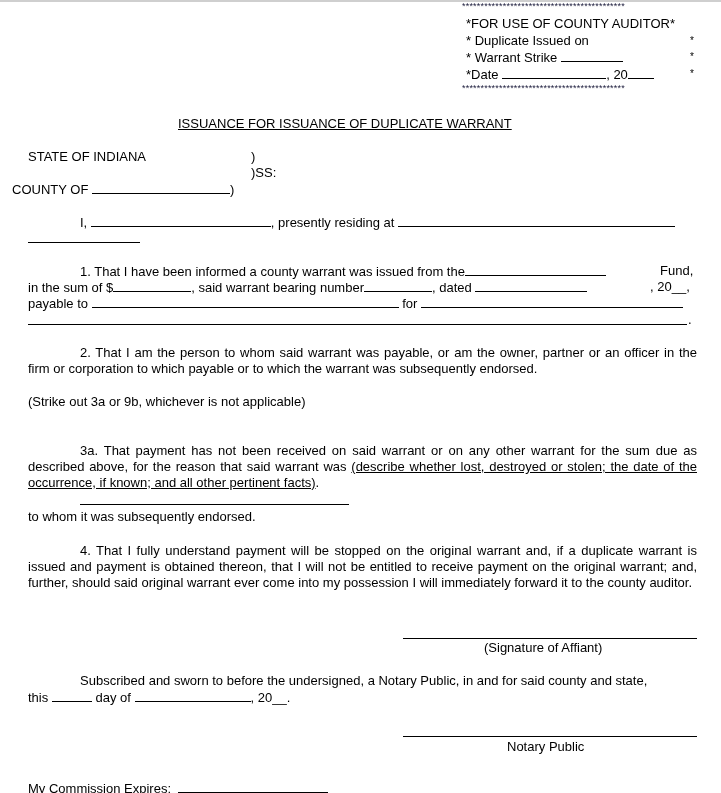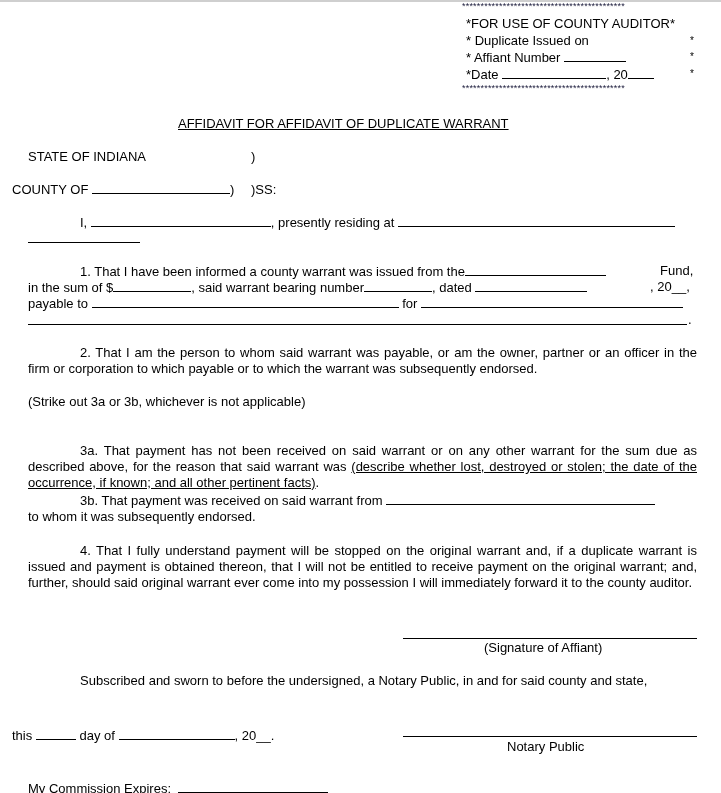--- a/index.html
+++ b/index.html
@@ -17,57 +17,57 @@
   .just { position: absolute; left: 28px; width: 669px; text-align: justify; line-height: 16px; }
   .indent { display: inline-block; width: 52px; }
 </style>
 </head>
 <body>
 
 <div class="abs stars" style="left:462px;top:0px;">********************************************</div>
 <div class="abs" style="left:466px;top:14px;">*FOR USE OF COUNTY AUDITOR*</div>
 <div class="abs" style="left:466px;top:31px;">*  Duplicate Issued on</div>
 <div class="abs" style="left:690px;top:31px;font-size:10px;">*</div>
-<div class="abs" style="left:466px;top:47px;"><span>*  Affiant Number</span> <span class="blank" style="width:62px;"></span></div>
+<div class="abs" style="left:466px;top:47px;"><span>*  Warrant Strike</span> <span class="blank" style="width:62px;"></span></div>
 <div class="abs" style="left:690px;top:47px;font-size:10px;">*</div>
 <div class="abs" style="left:466px;top:64px;"><span>*Date</span> <span class="blank" style="width:104px;"></span><span>, 20</span><span class="blank" style="width:26px;"></span></div>
 <div class="abs" style="left:690px;top:64px;font-size:10px;">*</div>
 <div class="abs stars" style="left:462px;top:82px;">********************************************</div>
 
-<div class="abs u" style="left:178px;top:114px;">AFFIDAVIT FOR AFFIDAVIT OF DUPLICATE WARRANT</div>
+<div class="abs u" style="left:178px;top:114px;">ISSUANCE FOR ISSUANCE OF DUPLICATE WARRANT</div>
 
 <div class="abs" style="left:28px;top:147px;">STATE OF INDIANA</div>
 <div class="abs" style="left:251px;top:147px;">)</div>
-<div class="abs" style="left:251px;top:180px;">)SS:</div>
+<div class="abs" style="left:251px;top:163px;">)SS:</div>
 <div class="abs" style="left:12px;top:179px;"><span>COUNTY OF</span> <span class="blank" style="width:138px;"></span><span>)</span></div>
 
 <div class="abs" style="left:80px;top:212px;"><span>I,</span> <span class="blank" style="width:180px;"></span><span>, presently residing at</span> <span class="blank" style="width:277px;"></span></div>
 <div class="abs" style="left:28px;top:228px;"><span class="blank" style="width:112px;"></span> </div>
 
 <div class="abs" style="left:80px;top:261px;"><span>1.  That I have been informed a county warrant was issued from the</span><span class="blank" style="width:141px;"></span></div>
 <div class="abs" style="left:660px;top:261px;">Fund,</div>
 <div class="abs" style="left:28px;top:277px;"><span>in the sum of $</span><span class="blank" style="width:78px;"></span><span>, said warrant bearing number</span><span class="blank" style="width:68px;"></span><span>, dated</span> <span class="blank" style="width:112px;"></span></div>
 <div class="abs" style="left:650px;top:277px;">, 20__,</div>
 <div class="abs" style="left:28px;top:293px;"><span>payable to</span> <span class="blank" style="width:307px;"></span> <span>for</span> <span class="blank" style="width:262px;"></span></div>
 <div class="hline" style="left:28px;top:322px;width:659px;"></div>
 <div class="abs" style="left:688px;top:310px;">.</div>
 
 <div class="just" style="top:343px;"><span class="indent"></span><span>2.  That I am the person to whom said warrant was payable, or am the owner, partner or an officer in the firm or corporation to which payable or to which the warrant was subsequently endorsed.</span></div>
 
-<div class="abs" style="left:28px;top:392px;">(Strike out 3a or 3b, whichever is not applicable)</div>
+<div class="abs" style="left:28px;top:392px;">(Strike out 3a or 9b, whichever is not applicable)</div>
 
 <div class="just" style="top:425px;margin-top:16px;"><span class="indent"></span><span>3a.  That payment has not been received on said warrant or on any other warrant for the sum due as described above, for the reason that said warrant was </span><span class="u">(describe whether lost, destroyed or stolen; the date of the occurrence, if known; and all other pertinent facts)</span><span>.</span></div>
 
-<div class="abs" style="left:80px;top:490px;"><span>3b.  That payment was received on said warrant from</span> <span class="blank" style="width:269px;"></span></div>
+<div class="abs" style="left:80px;top:490px;"> <span class="blank" style="width:269px;"></span></div>
 <div class="abs" style="left:28px;top:507px;">to whom it was subsequently endorsed.</div>
 
 <div class="just" style="top:541px;"><span class="indent"></span><span>4.  That I fully understand payment will be stopped on the original warrant and, if a duplicate warrant is issued and payment is obtained thereon, that I will not be entitled to receive payment on the original warrant; and, further, should said original warrant ever come into my possession I will immediately forward it to the county auditor.</span></div>
 
 <div class="hline" style="left:403px;top:636px;width:294px;"></div>
 <div class="abs" style="left:484px;top:638px;">(Signature of Affiant)</div>
 
 <div class="abs" style="left:80px;top:671px;">Subscribed and sworn to before the undersigned, a Notary Public, in and for said county and state,</div>
-<div class="abs" style="left:12px;top:687px;margin-top:38px;"><span>this</span> <span class="blank" style="width:40px;"></span> <span>day of</span> <span class="blank" style="width:116px;"></span><span>, 20__.</span></div>
+<div class="abs" style="left:28px;top:687px;"><span>this</span> <span class="blank" style="width:40px;"></span> <span>day of</span> <span class="blank" style="width:116px;"></span><span>, 20__.</span></div>
 
 <div class="hline" style="left:403px;top:734px;width:294px;"></div>
 <div class="abs" style="left:507px;top:737px;">Notary Public</div>
 
 <div class="abs" style="left:28px;top:778px;"><span>My Commission Expires:</span>&nbsp; <span class="blank" style="width:150px;"></span></div>
 
 </body></html>

